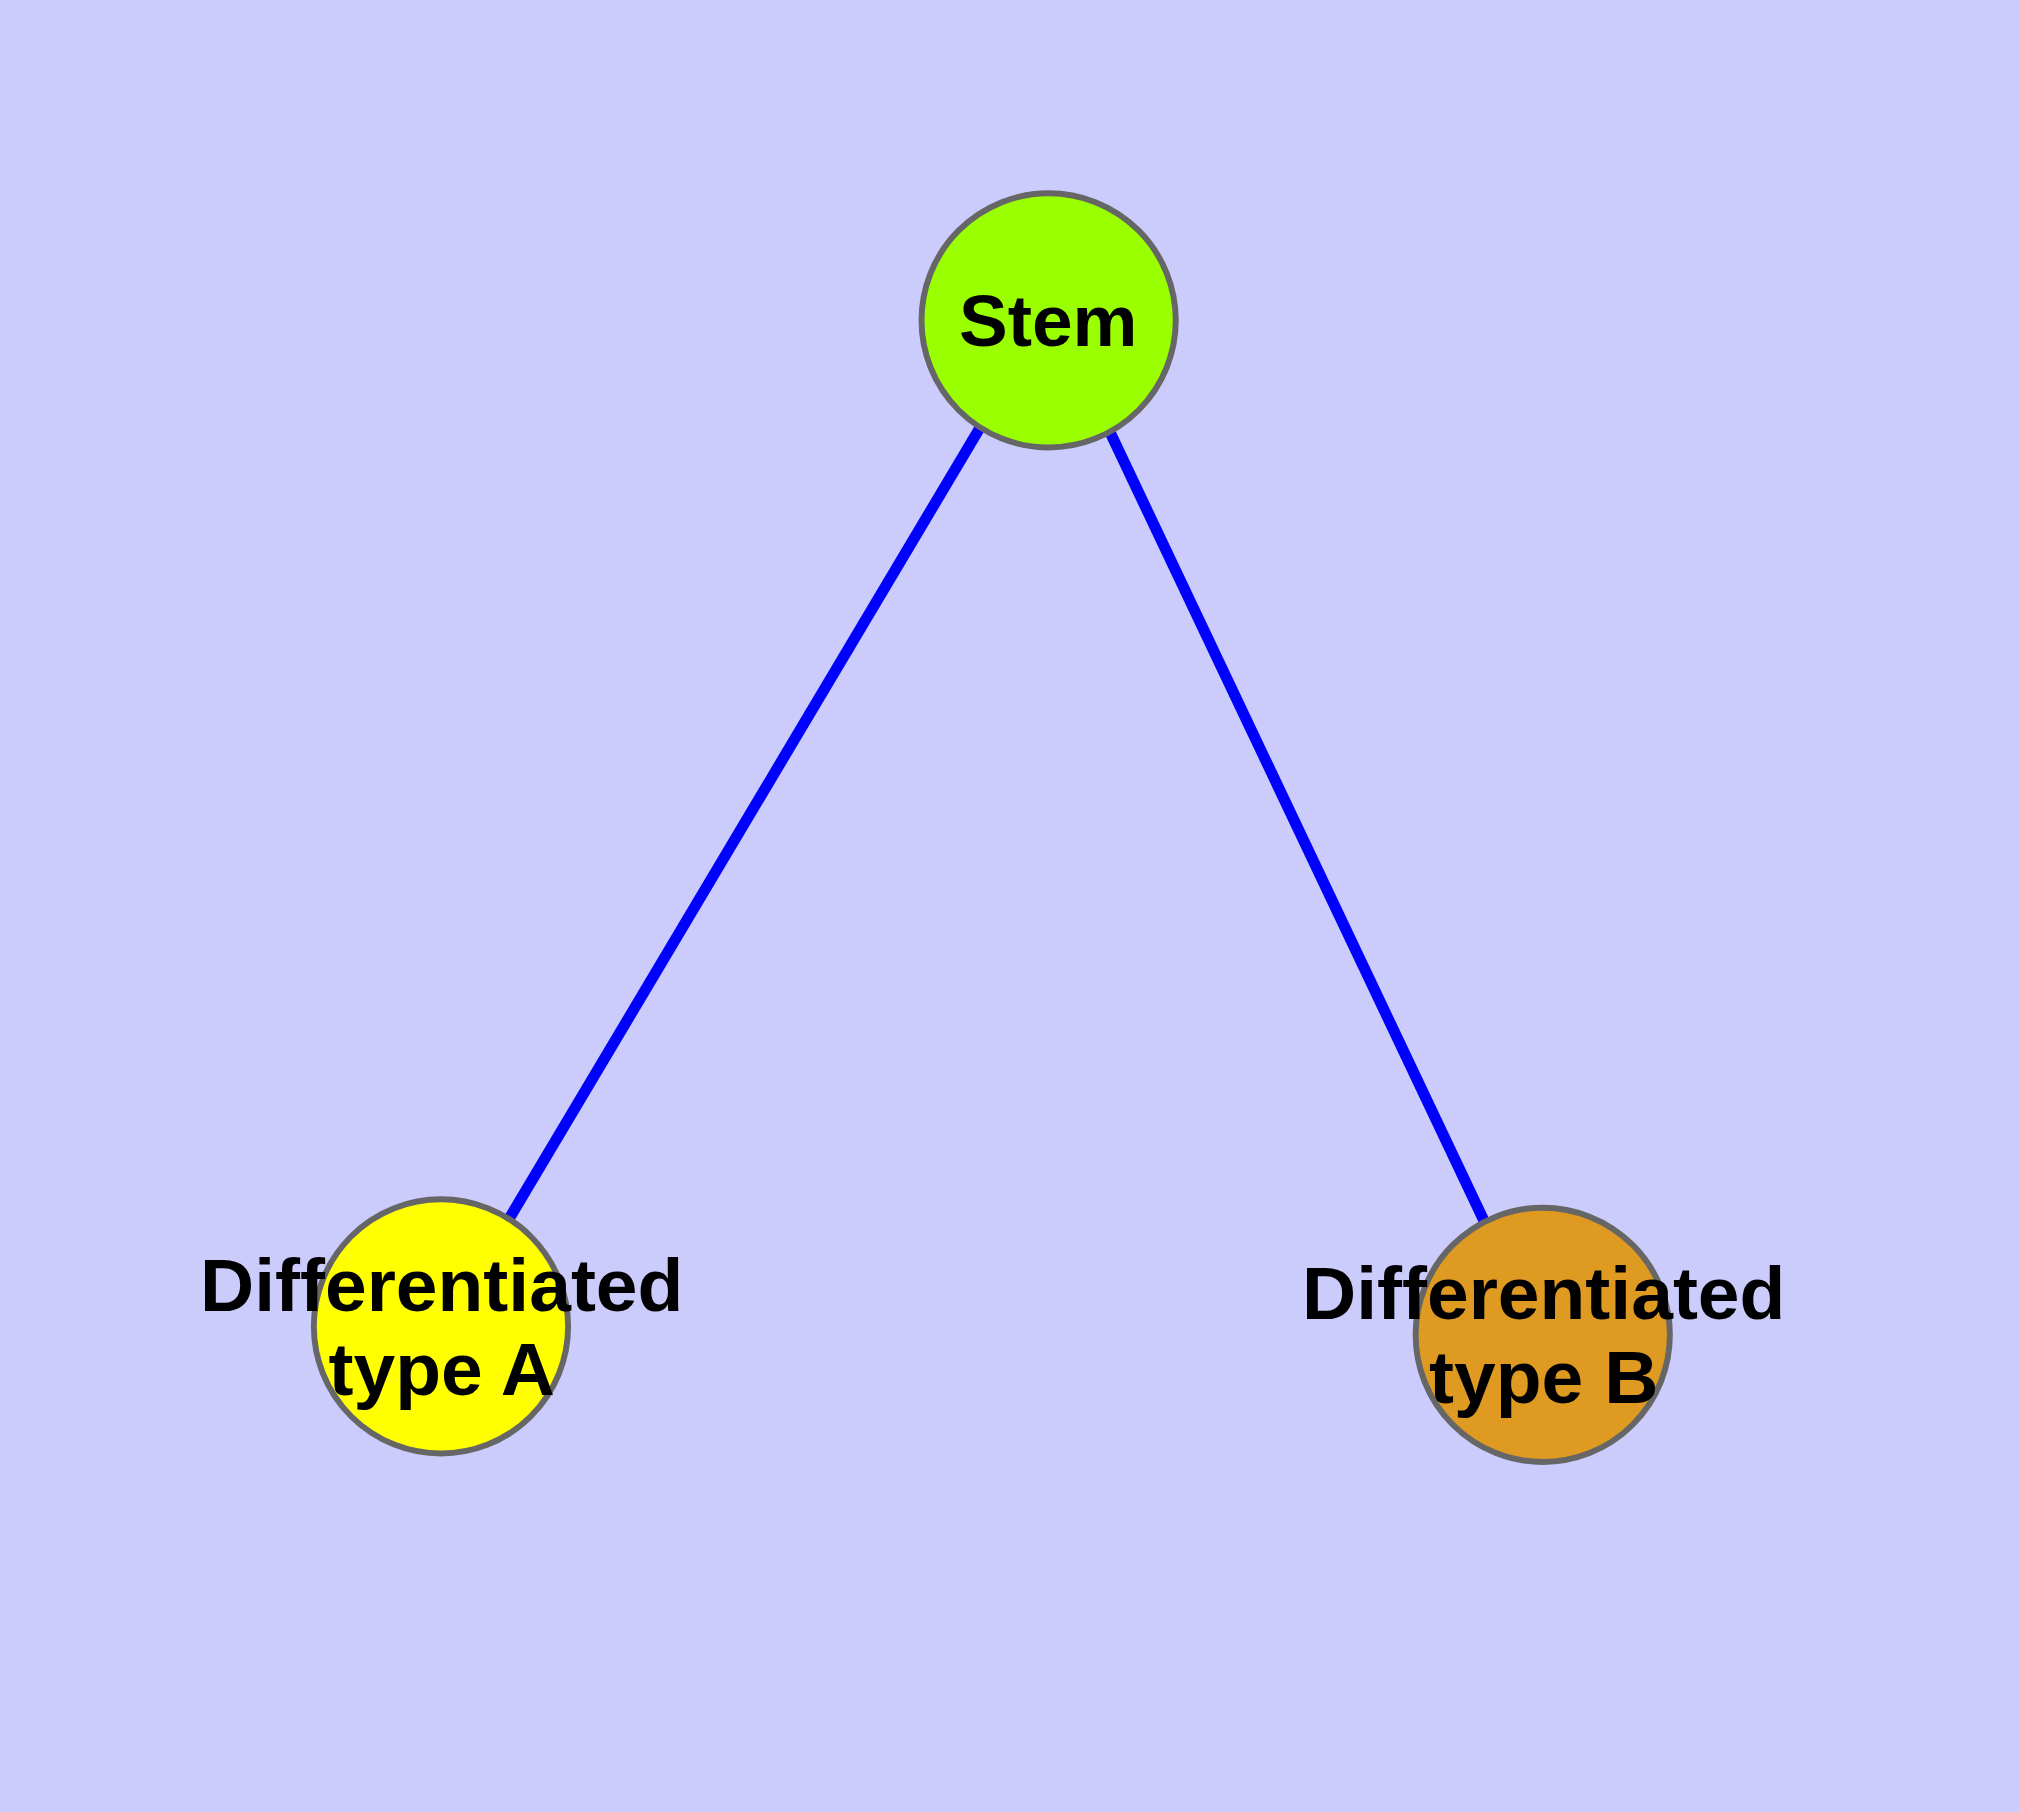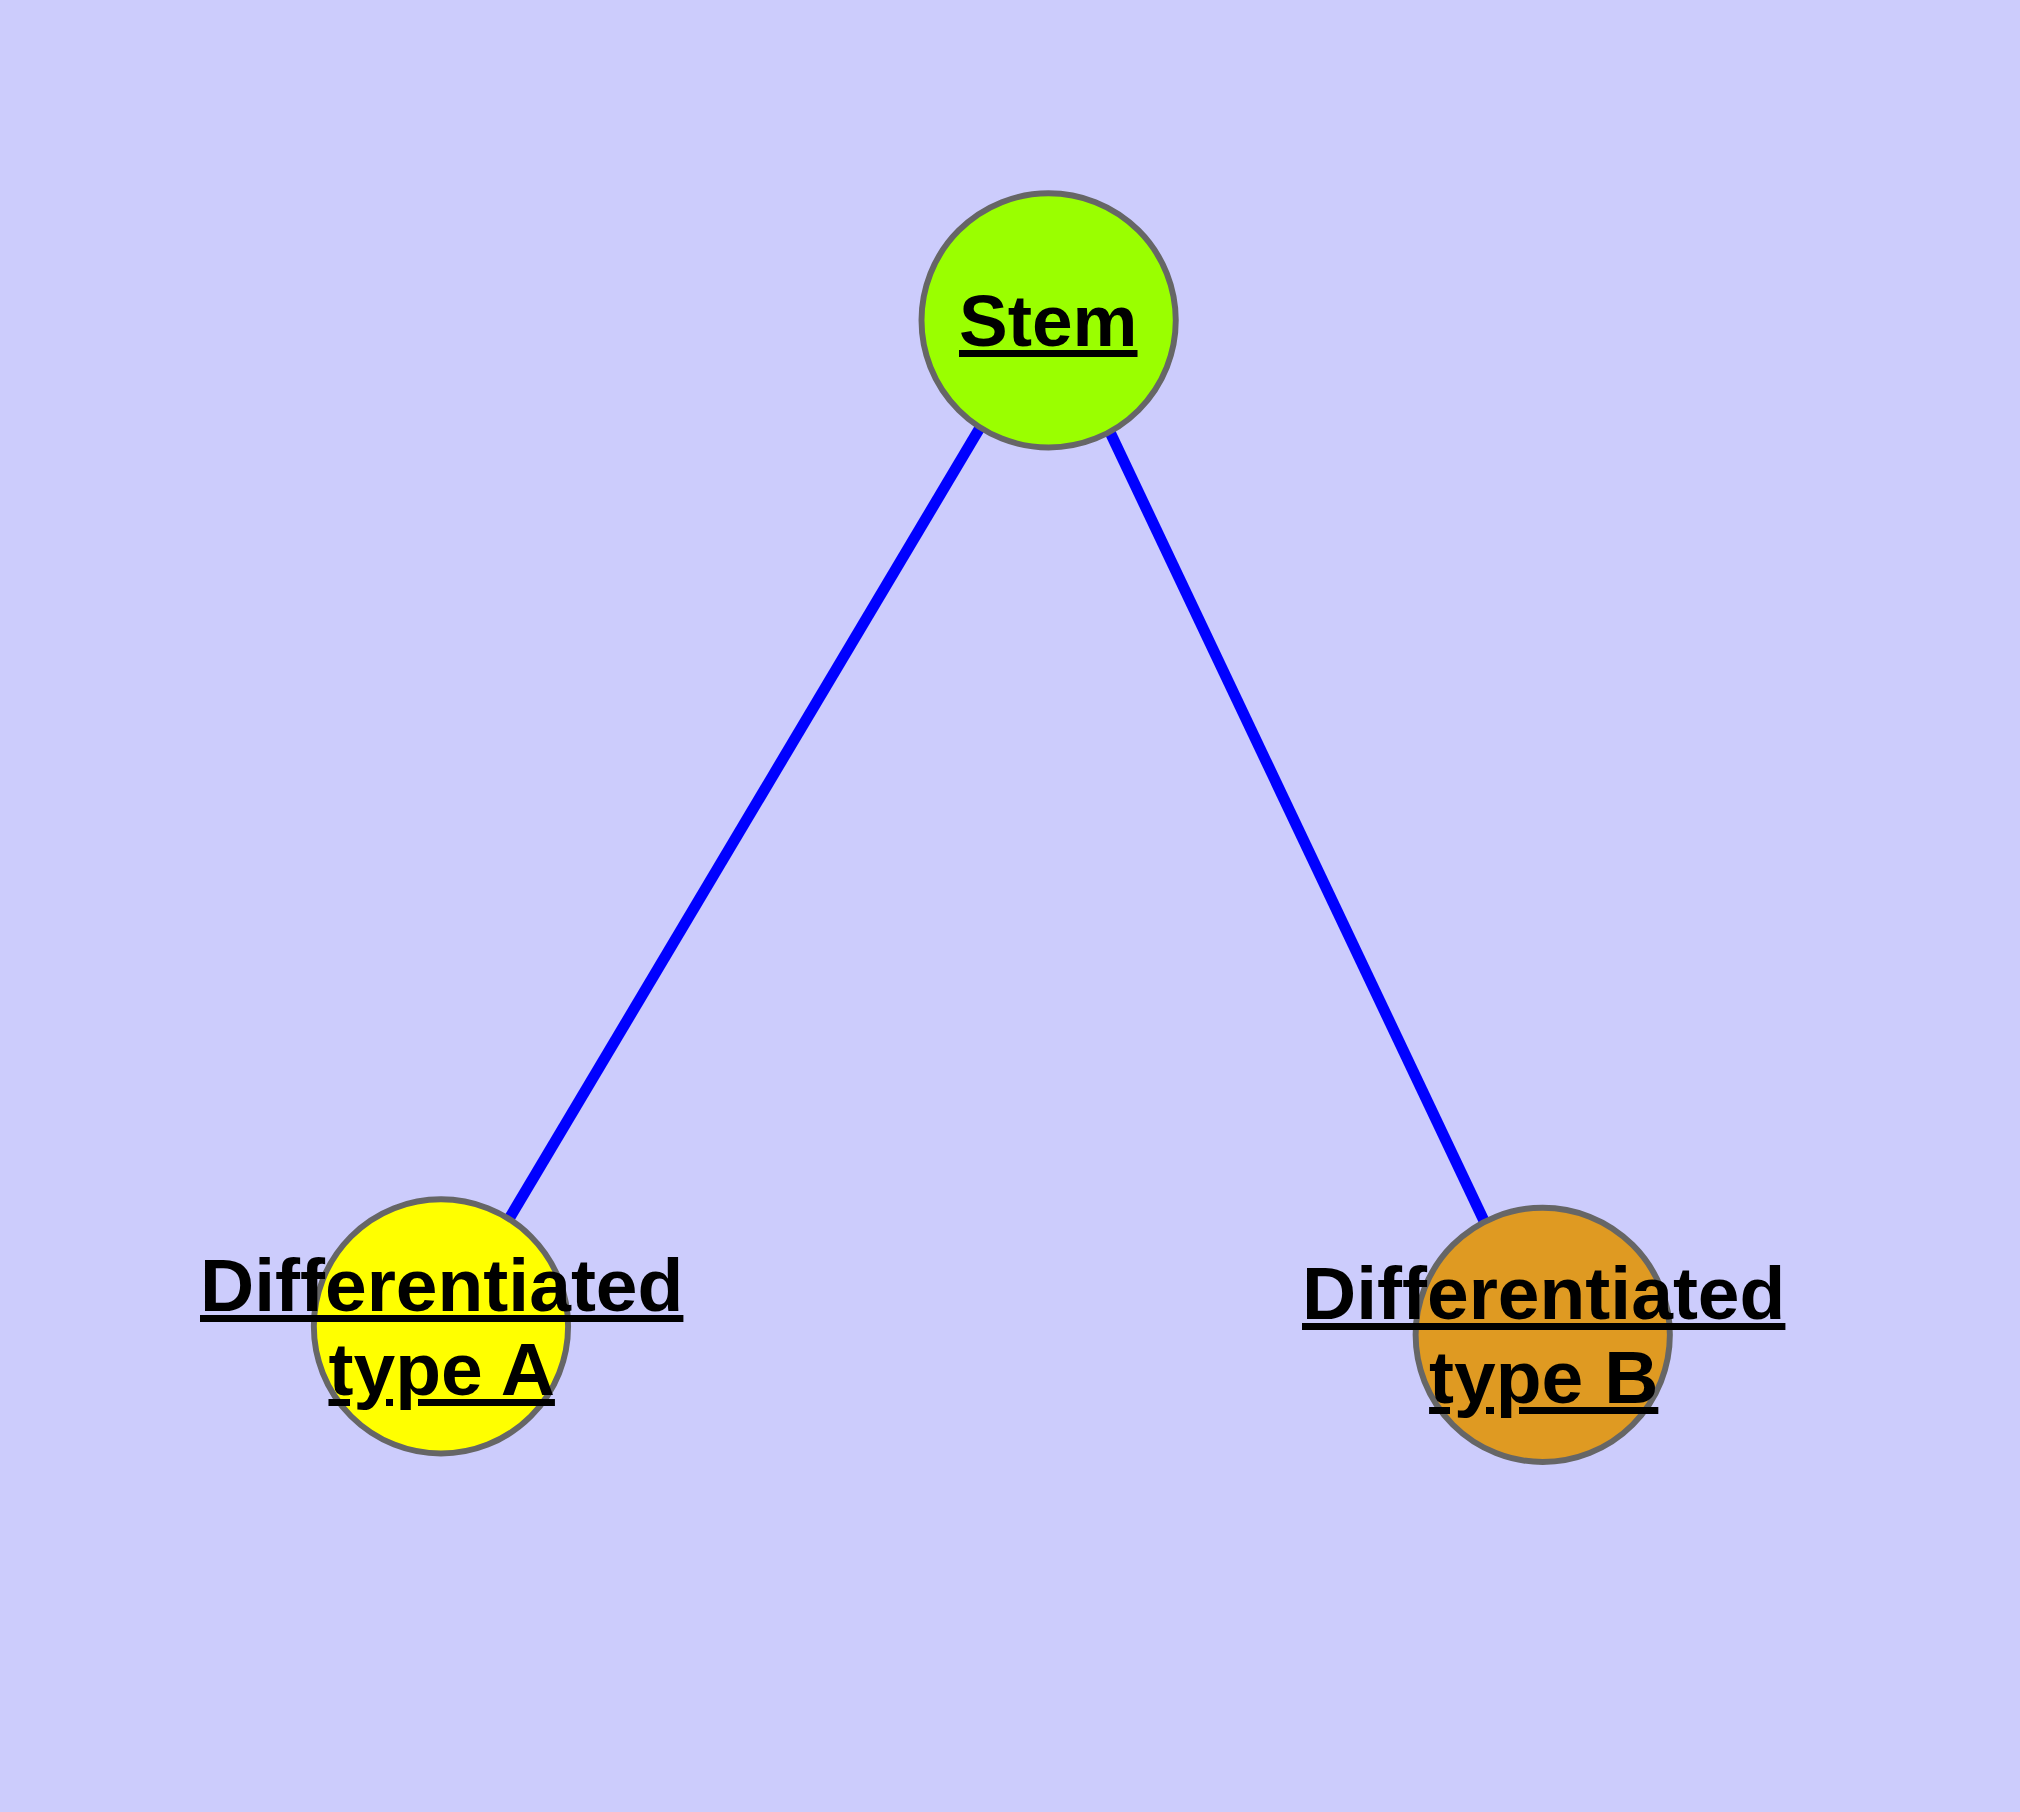--- a/index.html
+++ b/index.html
@@ -28,21 +28,20 @@
   }
   .node-label {
     position: absolute;
     color: #000000;
     font-family: "Liberation Sans", sans-serif;
     font-weight: bold;
     text-align: center;
     line-height: 1.12;
     white-space: pre-line;
     pointer-events: none;
-    text-decoration: underline;
     -webkit-font-smoothing: antialiased;
   }
   .node-label.stem {
     font-size: 73px;
   }
   .node-label.leaf {
     font-size: 75px;
   }
 </style>
 </head>

